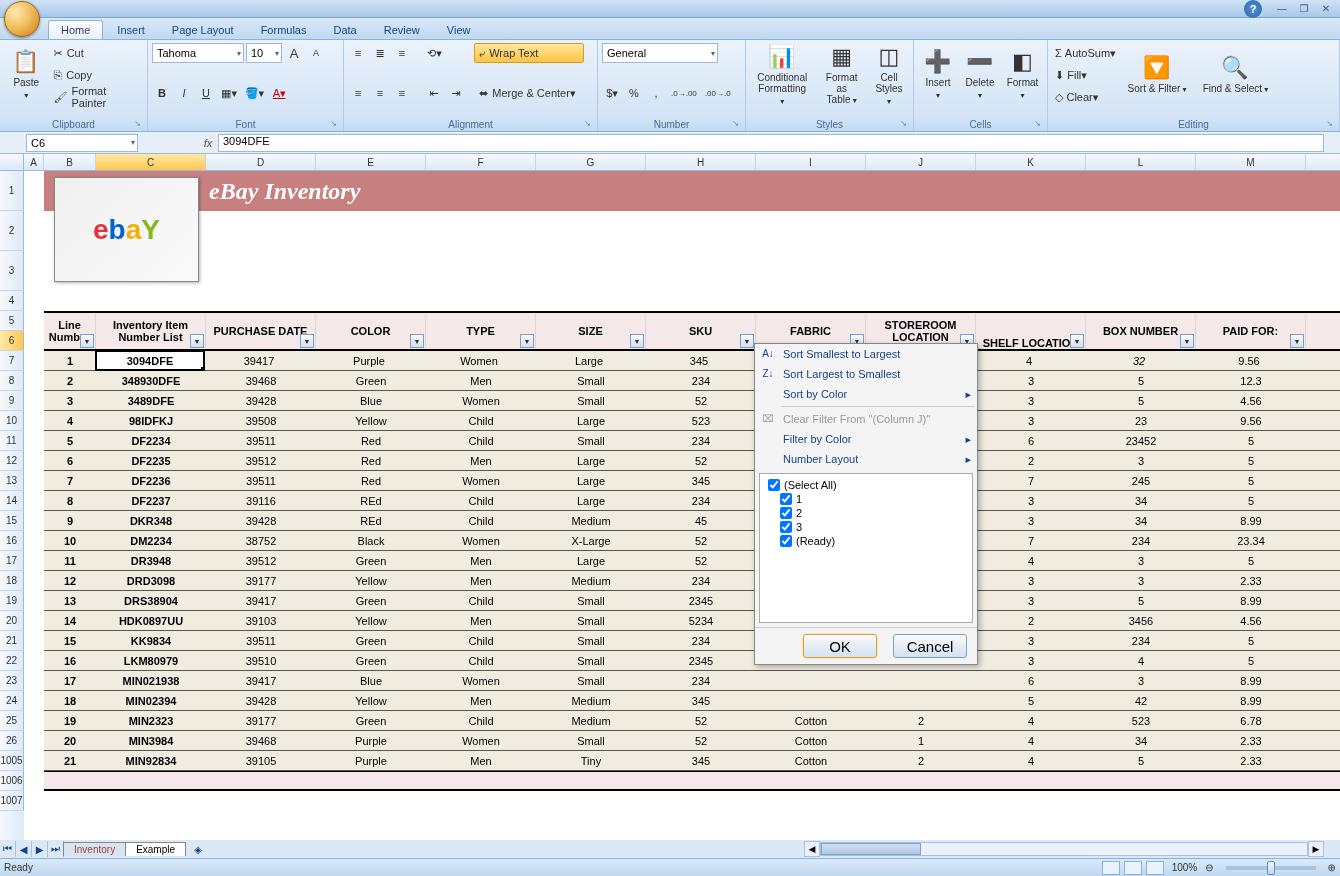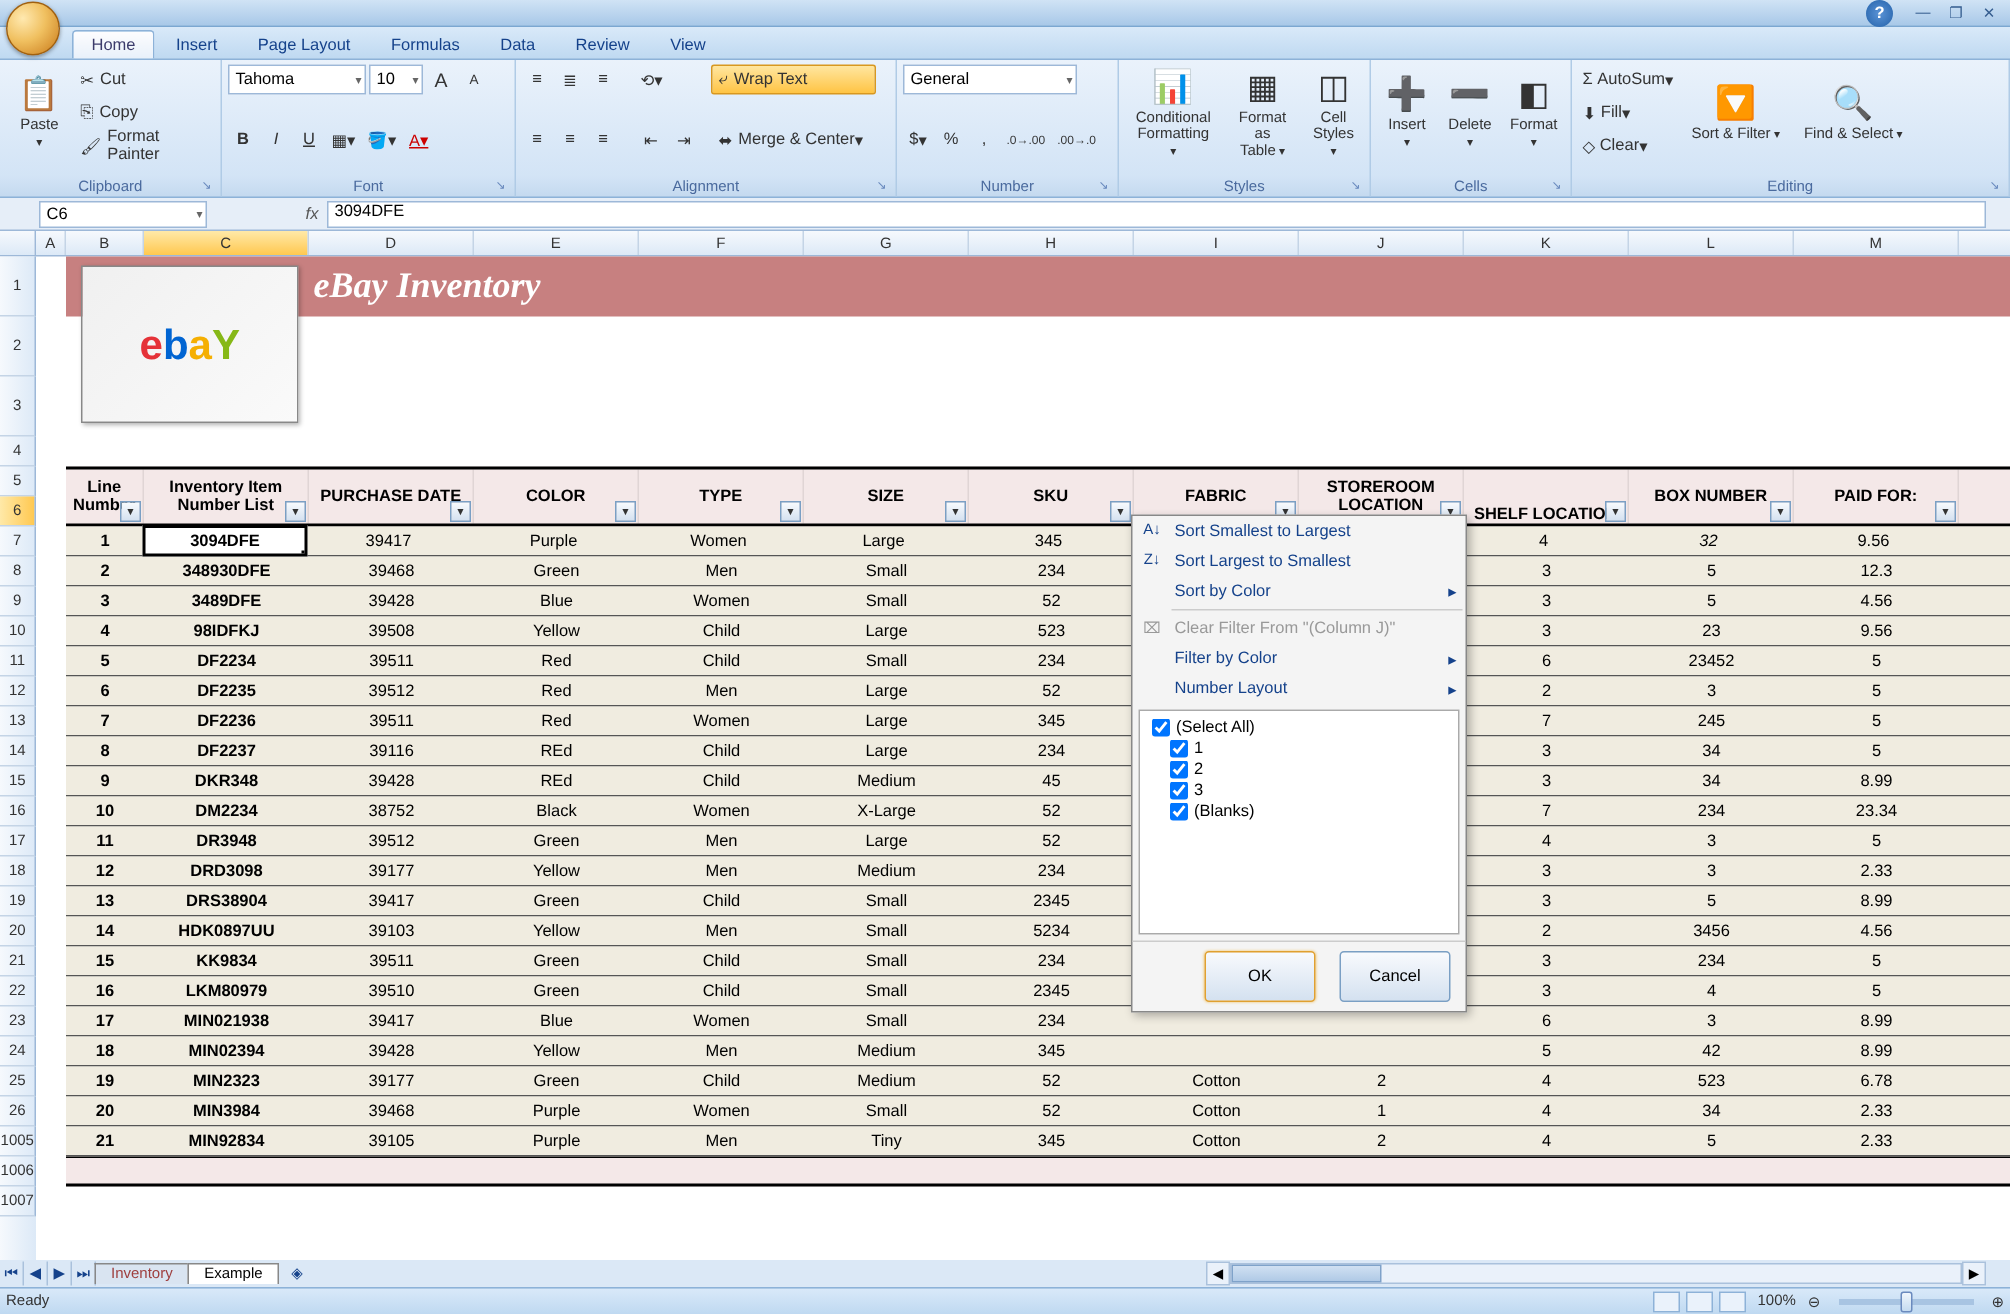--- a/index.html
+++ b/index.html
@@ -74,21 +74,21 @@
 .filter-menu { position: absolute; top: 343px; left: 754px; width: 224px; background: #f4f4f4; border: 1px solid #888; box-shadow: 2px 2px 6px rgba(0,0,0,.3); font-size: 11px; z-index: 50; }
 .fm-item { padding: 4px 8px 4px 28px; position: relative; color: #15428b; }
 .fm-item.disabled { color: #999; }
 .fm-item .sub::after { content: "▸"; position: absolute; right: 6px; }
 .fm-item .fm-ico { position: absolute; left: 4px; width: 18px; text-align: center; font-size: 10px; }
 .fm-sep { height: 1px; background: #ccc; margin: 2px 2px 2px 26px; }
 .fm-checklist { margin: 4px; border: 1px solid #aaa; background: #fff; height: 150px; padding: 4px 6px; overflow: auto; }
 .fm-check { display: flex; align-items: center; gap: 4px; padding: 1px 0 1px 10px; color: #000; }
 .fm-check input { width: 12px; height: 12px; }
 .fm-buttons { display: flex; justify-content: flex-end; gap: 16px; padding: 6px 10px; border-top: 1px solid #ccc; }
-.fm-buttons button { width: 74px; height: 34px; font-size: 11px; border: 1px solid #7a9fc4; background: linear-gradient(#f8fafd,#d4e1f0); border-radius: 3px; }
+.fm-buttons button { width: 74px; height: 24px; font-size: 15px; border: 1px solid #7a9fc4; background: linear-gradient(#f8fafd,#d4e1f0); border-radius: 3px; }
 .fm-buttons button.primary { border: 1px solid #e0a030; box-shadow: 0 0 2px #f0c060; }
 
 
 .sheet-tabs { position: absolute; bottom: 18px; left: 0; right: 0; height: 18px; background: #dbe8f6; display: flex; align-items: center; font-size: 10px; }
 .nav-btn { width: 16px; height: 16px; display: flex; align-items: center; justify-content: center; color: #15428b; border-right: 1px solid #aac1dc; }
 .sheet-tab { padding: 1px 10px; background: #fff; border: 1px solid #888; border-bottom: none; margin-left: -1px; color: #000; }
 .sheet-tab.inactive { background: #d9e4f1; color: #9e3e3e; }
 .hscroll { position:absolute; right:16px; bottom:18px; height:18px; width:520px; background:#dbe8f6; display:flex; align-items:center;}
 .hscroll .track{flex:1;height:14px;background:#eaf1fa;border:1px solid #aac1dc;position:relative;}
 .hscroll .thumb{position:absolute;left:0;top:0;bottom:0;width:100px;background:linear-gradient(#d0e0f2,#b0cae6);border:1px solid #7fa2c9;}
@@ -712,21 +712,21 @@
       <label class="fm-check" style="padding-left: 14px;">
         <input type="checkbox" checked="" style=""> 
         <span>2</span>
       </label>
       <label class="fm-check" style="padding-left: 14px;">
         <input type="checkbox" checked="" style=""> 
         <span>3</span>
       </label>
       <label class="fm-check" style="padding-left: 14px;">
         <input type="checkbox" checked="" style=""> 
-        <span>(Blanks)</span>
+        <span>(Ready)</span>
       </label>
     </div>
   <div class="fm-buttons">
     <button class="primary">OK</button>
     <button>Cancel</button>
   </div>
 </div>
 
 <div class="sheet-tabs">
   <div class="nav-btn">⏮</div>

